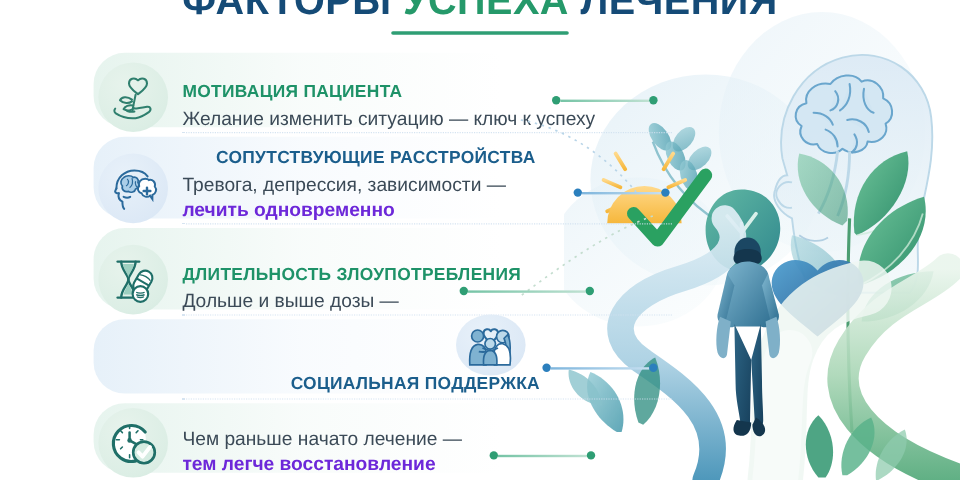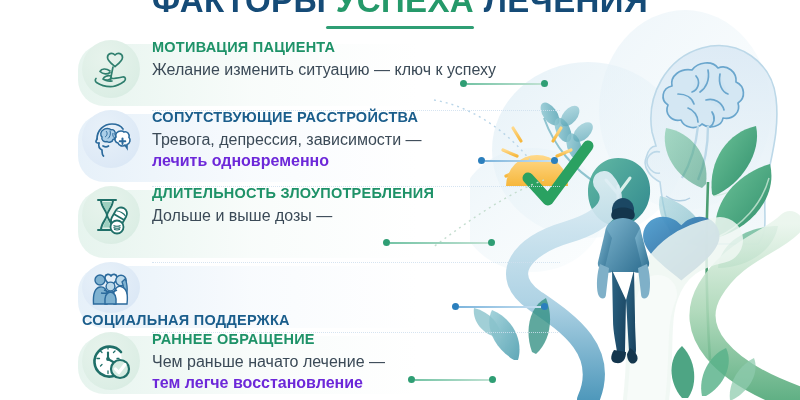--- a/index.html
+++ b/index.html
@@ -37,21 +37,21 @@
   }
   #illustration svg{display:block;}
 
   
   #factor-list{
     position:absolute;left:78px;top:40px;width:372px;height:358px;
     z-index:10;
   }
   .factor-row{
     position:relative;
-    display:flex;align-items:flex-start;
+    display:flex;align-items:flex-end;
     height:70px;
     padding-left:4px;
     box-sizing:border-box;
   }
   .factor-row.r1{height:70px;}
   .factor-row.r2{height:76px;}
   .factor-row.r3{height:76px;}
   .factor-row.r4{height:70px;flex-direction:column;}
   .factor-row.r5{height:66px;}
 
@@ -77,21 +77,21 @@
   .icon-wrap.green{background:radial-gradient(circle at 38% 32%,#e7f3ec 0%,#dceee5 70%,#d3e9df 100%);}
   .icon-wrap.blue{background:radial-gradient(circle at 38% 32%,#e8f1f9 0%,#dde9f6 70%,#d6e5f4 100%);}
   .icon-wrap svg{display:block;}
 
   .texts{flex:1;min-width:0;}
   .f-title{
     font-size:14.5px;font-weight:bold;letter-spacing:.25px;
     margin:0 0 3px 0;line-height:1.1;white-space:nowrap;
   }
   .f-title.green{color:#1e9268;}
-  .f-title.blue{color:#1b5e8c;}
+  .f-title.blue{color:#1b5e8c;margin-left:28px;}
   .f-desc{
     font-size:16px;color:#3b4a57;line-height:1.32;margin:0;
     white-space:nowrap;
   }
   .f-desc b{font-weight:bold;color:#6d28d9;}
 
   
   .connector{position:absolute;z-index:12;display:flex;align-items:center;}
   .connector .dot{width:7px;height:7px;border-radius:50%;}
   .connector .line{height:2px;flex:1;}
@@ -419,19 +419,18 @@
         <g stroke="#1f6f68" stroke-width="2.1" stroke-linecap="round">
           <line x1="19" y1="20" x2="19" y2="13.5"></line>
           <line x1="19" y1="20" x2="26" y2="24"></line>
         </g>
         <circle cx="19" cy="20" r="1.9" fill="#1f6f68"></circle>
         <circle cx="31" cy="30" r="9" fill="#d6ece2" stroke="#1f6f68" stroke-width="2.2"></circle>
         <path d="M26.5 30 L29.8 33.5 L36 25.5" fill="none" stroke="#ffffff" stroke-width="3.2" stroke-linecap="round" stroke-linejoin="round"></path>
       </svg>
     </span>
     <span class="texts">
-      <p class="f-title green">РАННЕЕ ОБРАЩЕНИЕ</p>
       <p class="f-desc">Чем раньше начато лечение —</p>
       <p class="f-desc"><b>тем легче восстановление</b></p>
     </span>
   </div>
 
 </div>
 
 </body></html>

